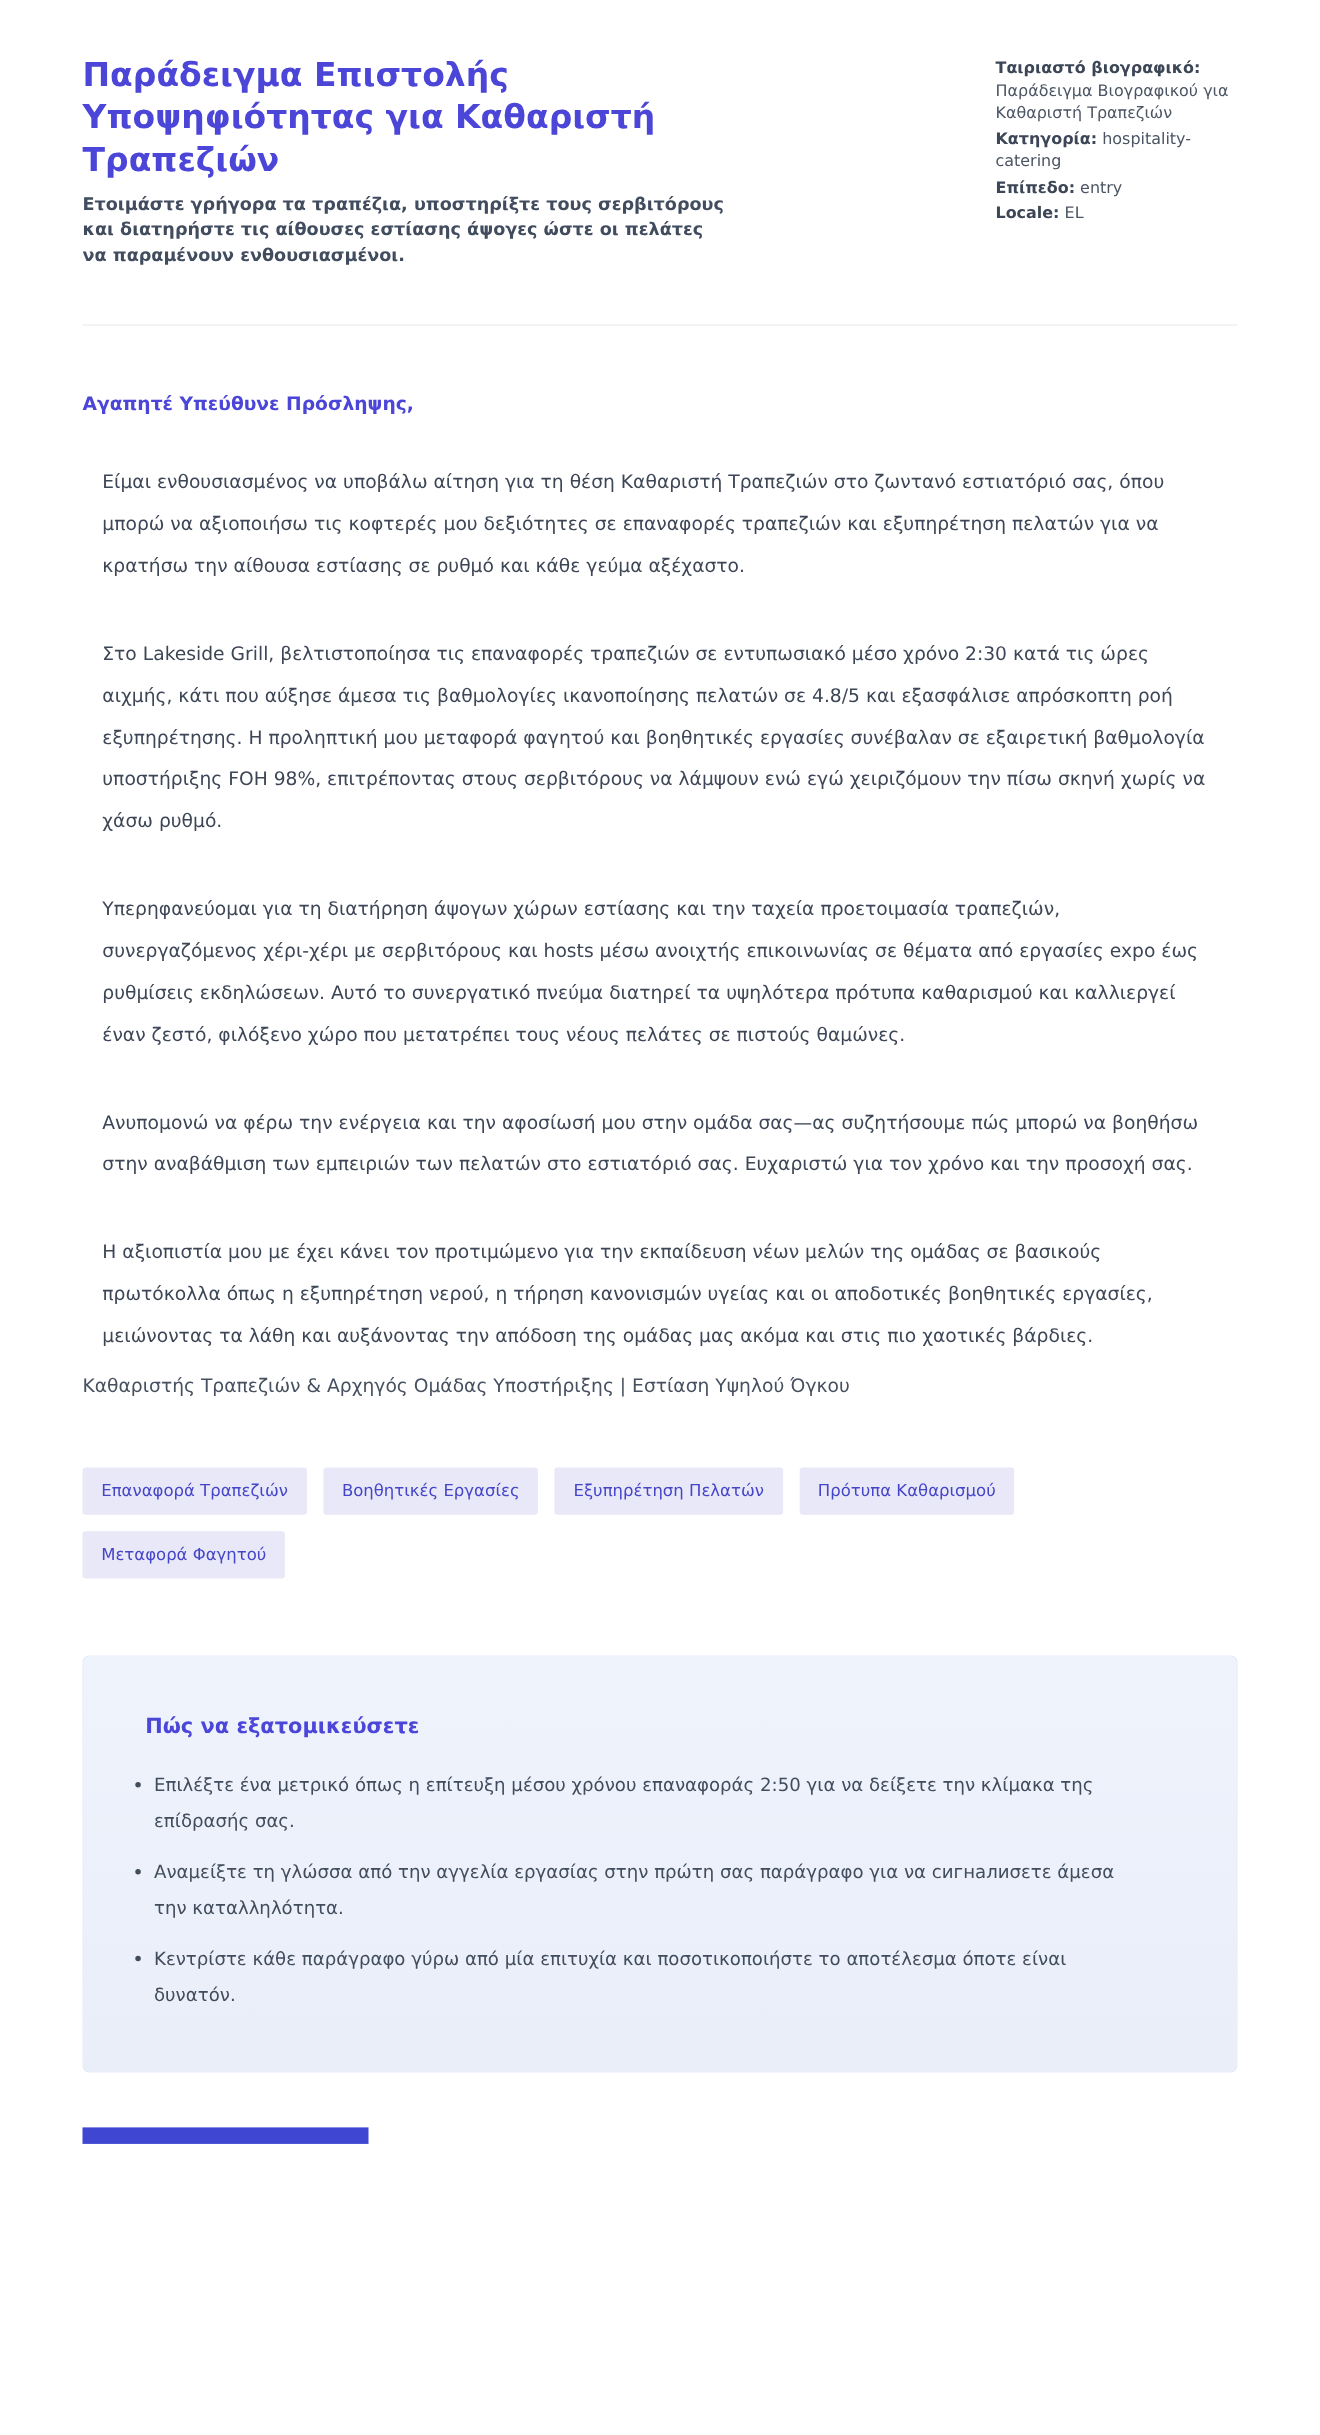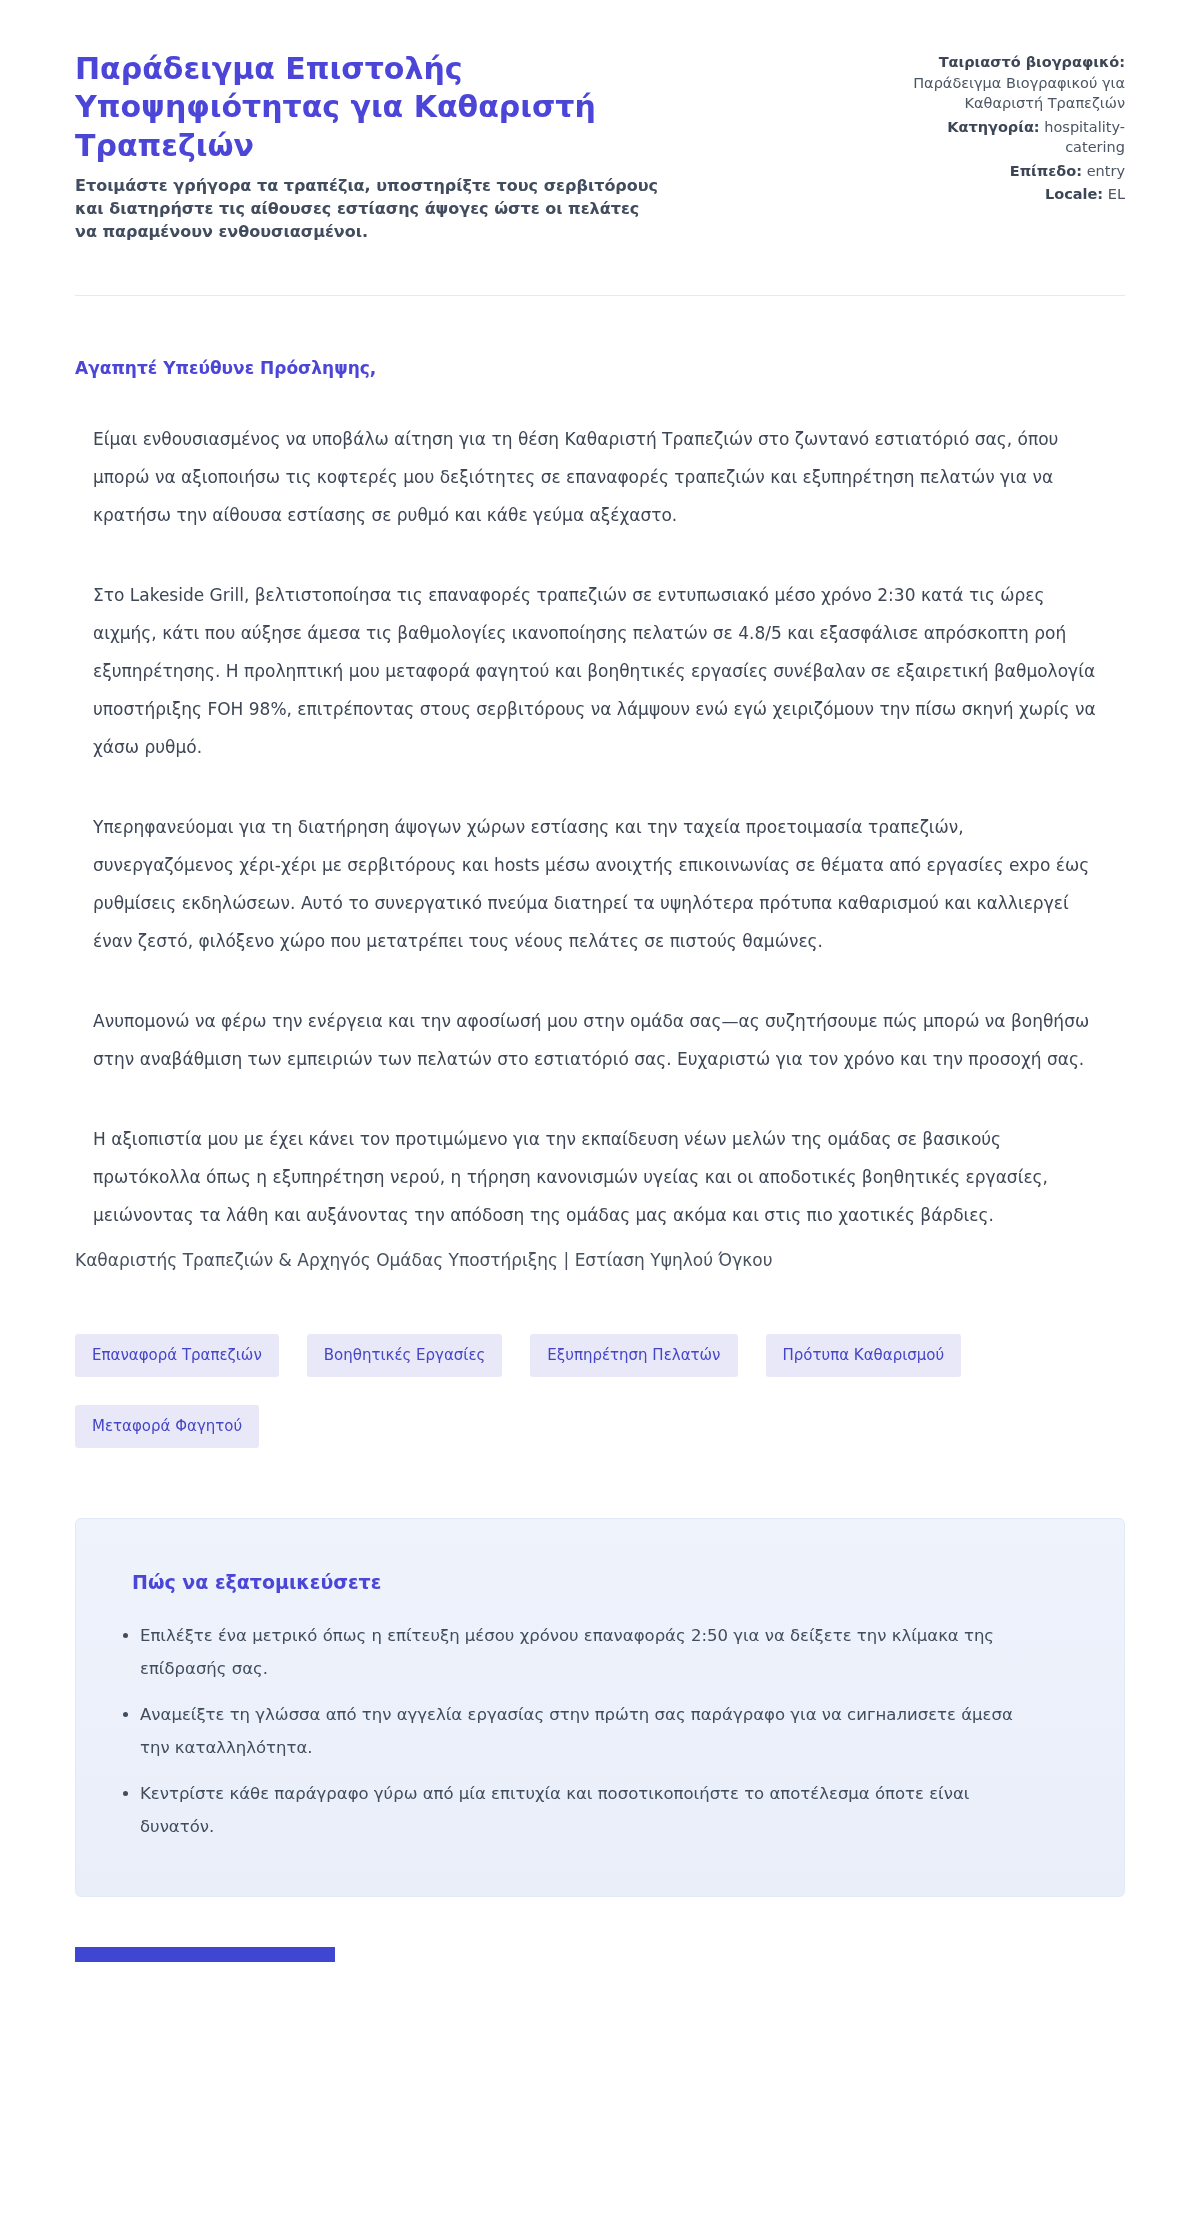--- a/index.html
+++ b/index.html
@@ -17,39 +17,39 @@
     margin:0 0 10px 0;
     font-size:30px; line-height:1.28; font-weight:bold;
     color:#4b45d8; max-width:575px;
   }
   p.subtitle {
     margin:0;
     font-size:16px; line-height:1.42; font-weight:bold;
     color:#414c5e; max-width:590px;
   }
   .meta {
-    flex:0 0 220px; width:220px; text-align:right;
+    flex:0 0 220px; width:220px; text-align:left;
     font-size:14.5px; line-height:1.42; color:#4b5563; padding-top:2px;
   }
   .meta-row { margin-bottom:3px; }
   .meta-label { font-weight:bold; color:#3c4656; }
 
   hr.divider { border:none; border-top:1px solid #e7e9ee; margin:52px 0 0 0; }
 
   
   .greeting { margin:62px 0 0 0; font-size:17px; font-weight:bold; color:#4b45d8; }
   .para {
     margin:42px 0 0 18px; font-size:17px; line-height:38px;
     color:#3d4656; max-width:1005px;
   }
   .signature-name { margin:58px 0 0 0; font-size:17px; font-weight:bold; color:#252f3f; }
   .signature-role { margin:16px 0 0 0; font-size:17px; color:#46505f; }
 
   
-  .tags { margin-top:64px; display:flex; flex-wrap:wrap; gap:28px; max-width:1010px; }
+  .tags { margin-top:64px; display:flex; flex-wrap:wrap; gap:15px; max-width:1010px; }
   .tag {
     display:inline-block; background:#e8e8f8; color:#4545c8;
     font-size:15px; line-height:1; padding:14px 17px; border-radius:3px;
     white-space:nowrap;
   }
 
   
   .tips {
     margin-top:70px;
     background:linear-gradient(180deg,#eef3fc 0%, #e9eef9 100%);

